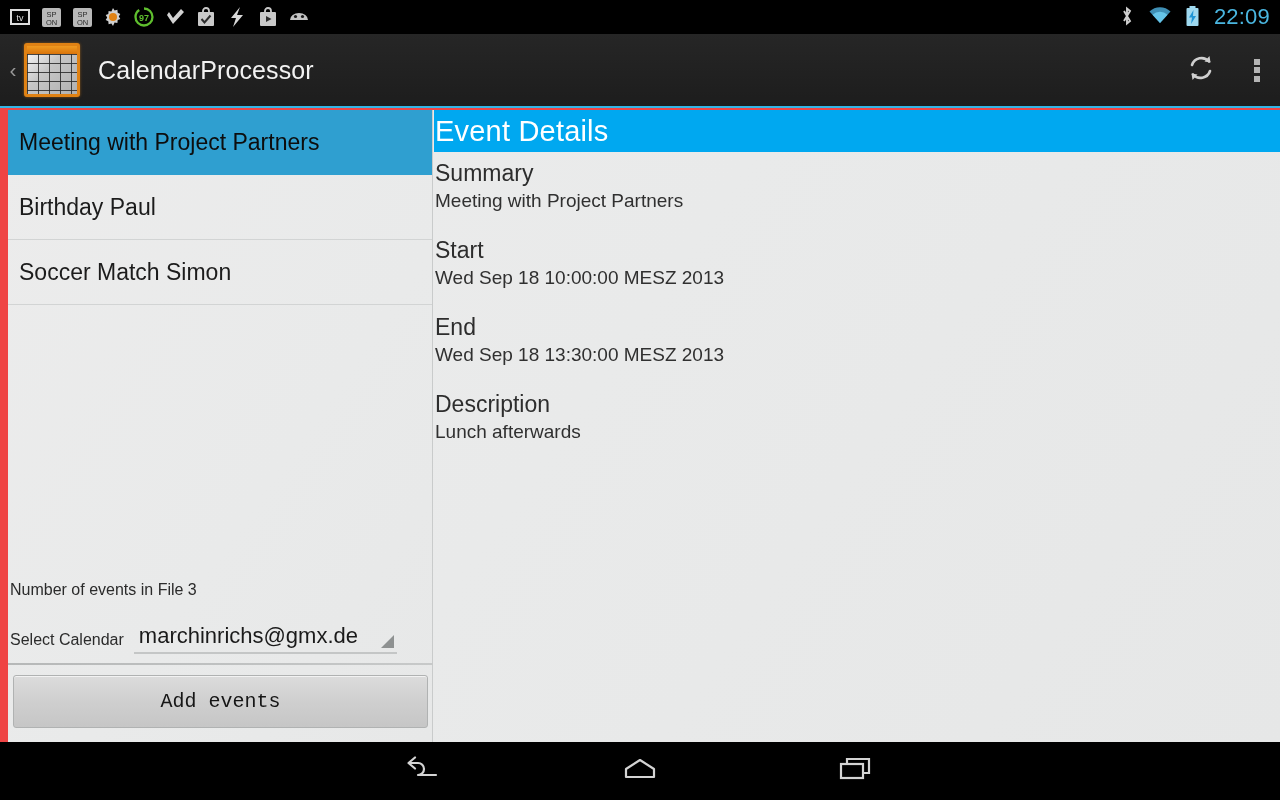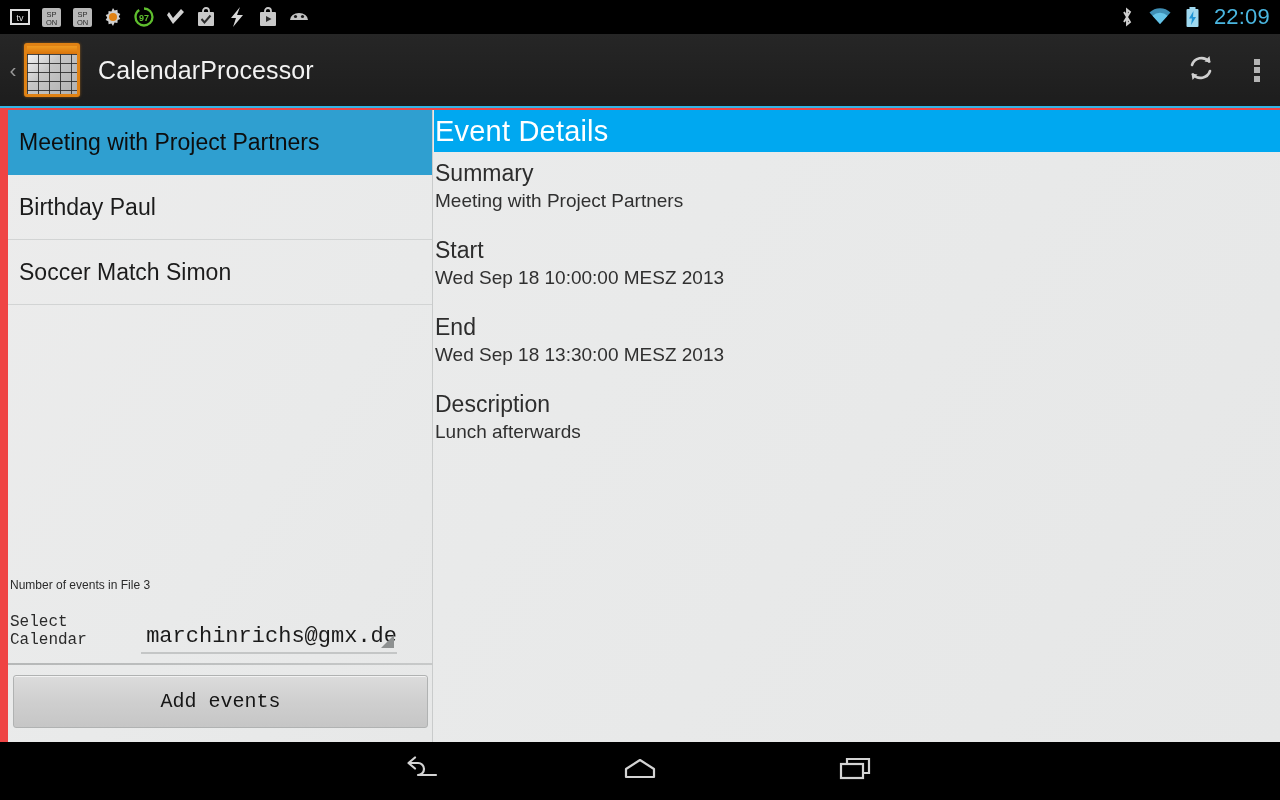--- a/index.html
+++ b/index.html
@@ -28,21 +28,21 @@
     gap: 7px; padding-left: 8px;
   }
   .nicon {
     width: 24px; height: 24px;
     display: flex; align-items: center; justify-content: center;
     position: relative;
   }
   .nicon svg { display: block; }
   #status-right {
     margin-left: auto;
-    display: flex; align-items: center;
+    display: flex; 
     gap: 9px; padding-right: 10px;
   }
   #clock {
     color: #4ab6e0;
     font-size: 22px;
     letter-spacing: 0.2px;
     font-family: "Liberation Sans", sans-serif;
   }
 
   
@@ -128,29 +128,28 @@
     color: #0d0d0d;
     border-bottom: 1px solid #2f9fd0;
   }
 
   
   #list-footer {
     position: absolute; left: 0; bottom: 0;
     width: 425px;
   }
   #events-count {
-    font-size: 12px; color: #2b2b2b;
+    font-size: 16px; color: #2b2b2b;
     padding: 0 0 0 2px;
     margin-bottom: 21px;
   }
   #calendar-row {
     display: flex; align-items: flex-end;
     padding-left: 2px;
     margin-bottom: 9px;
-    font-family: Liberation Mono, monospace;
   }
   #calendar-label {
     font-size: 16px; color: #2b2b2b;
     padding-bottom: 5px;
   }
   #spinner {
     flex: 1;
     margin-left: 10px;
     margin-right: 36px;
     position: relative;

